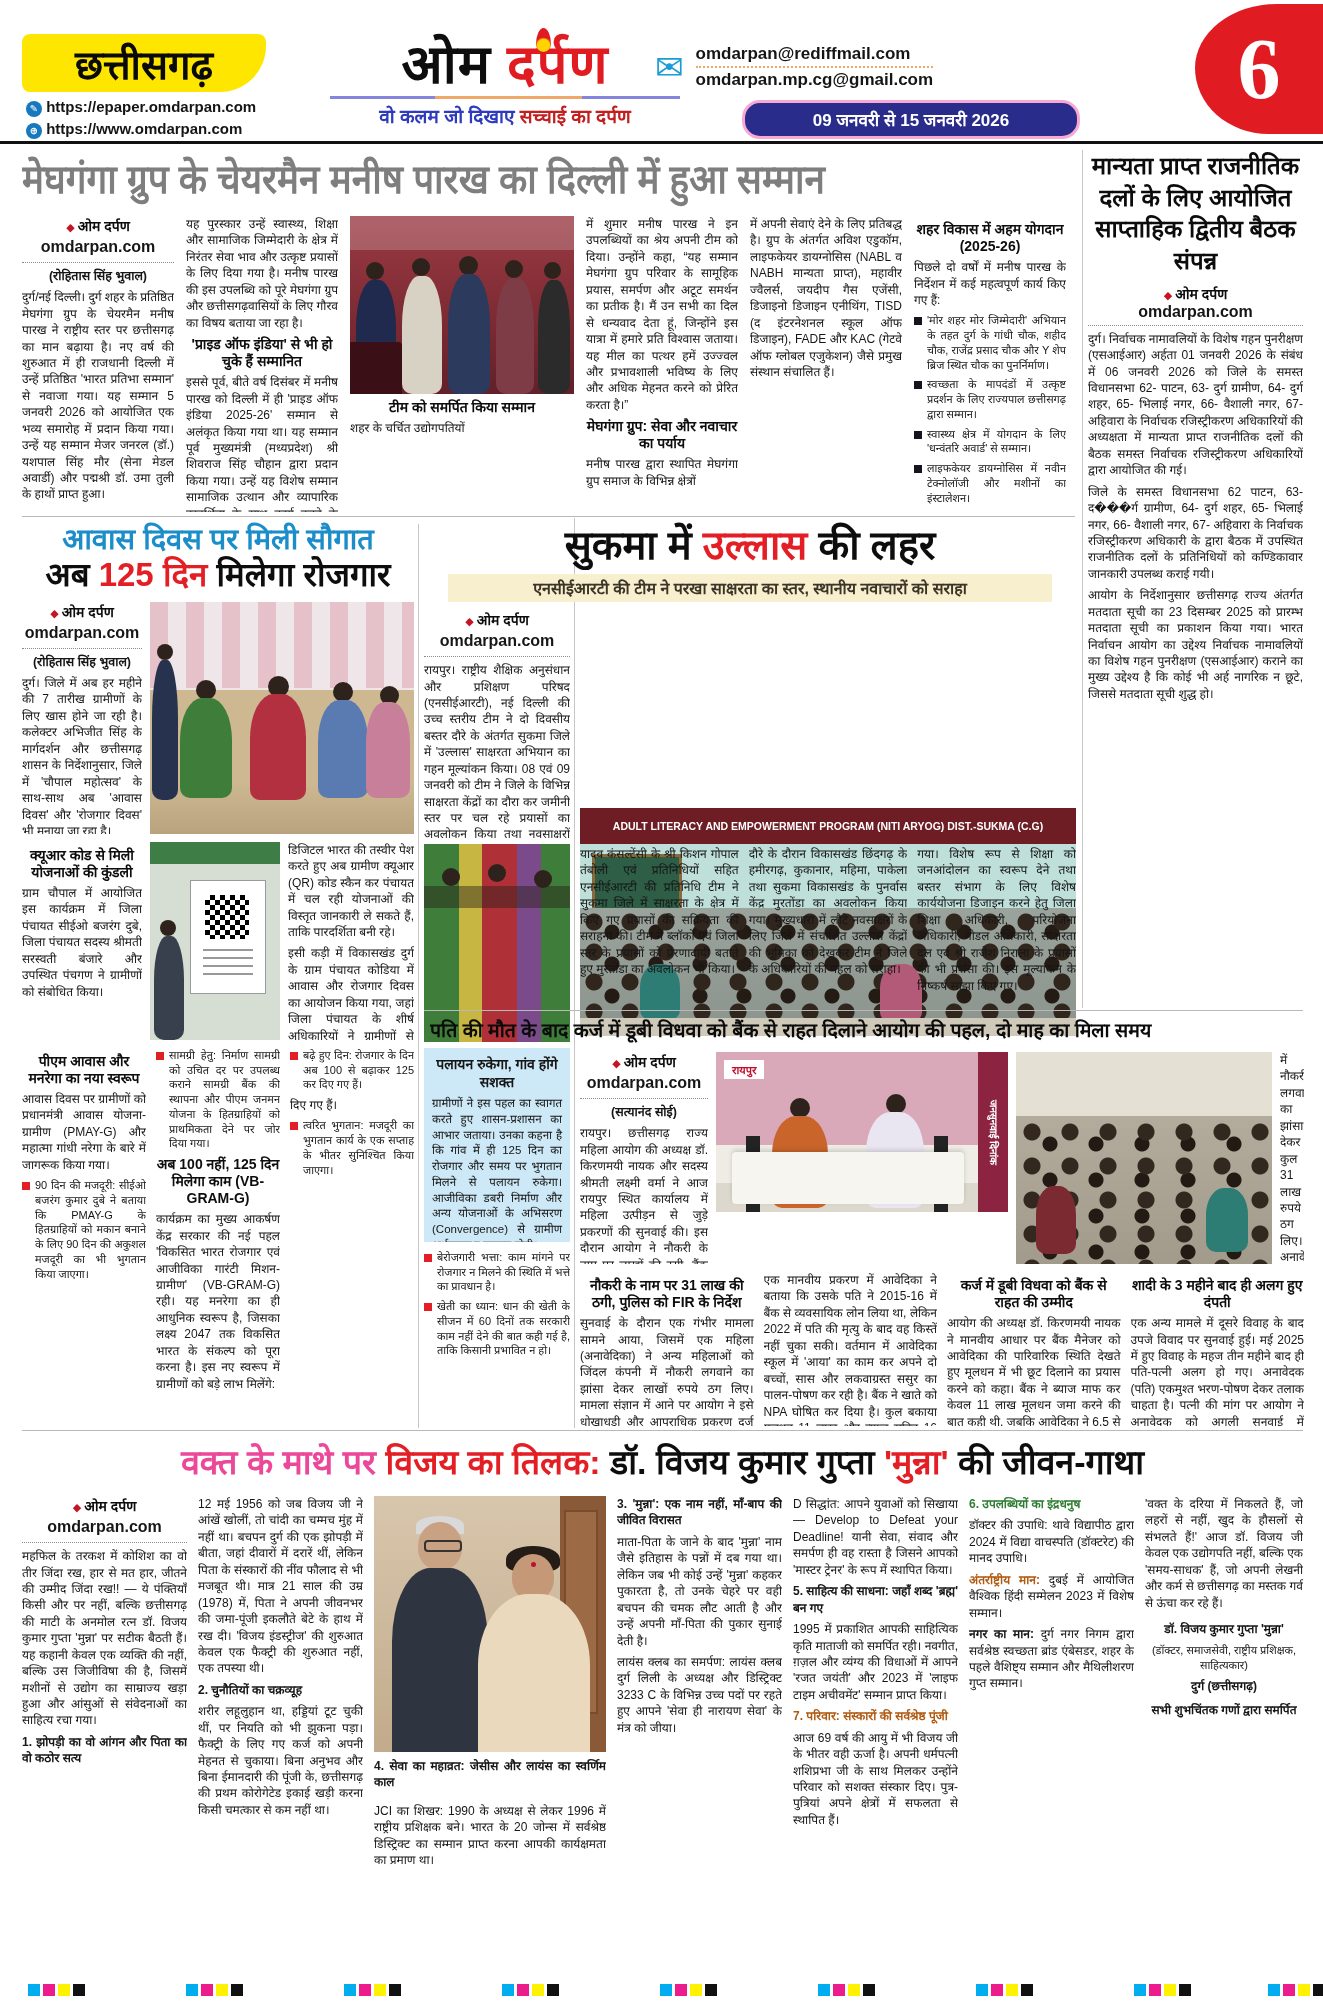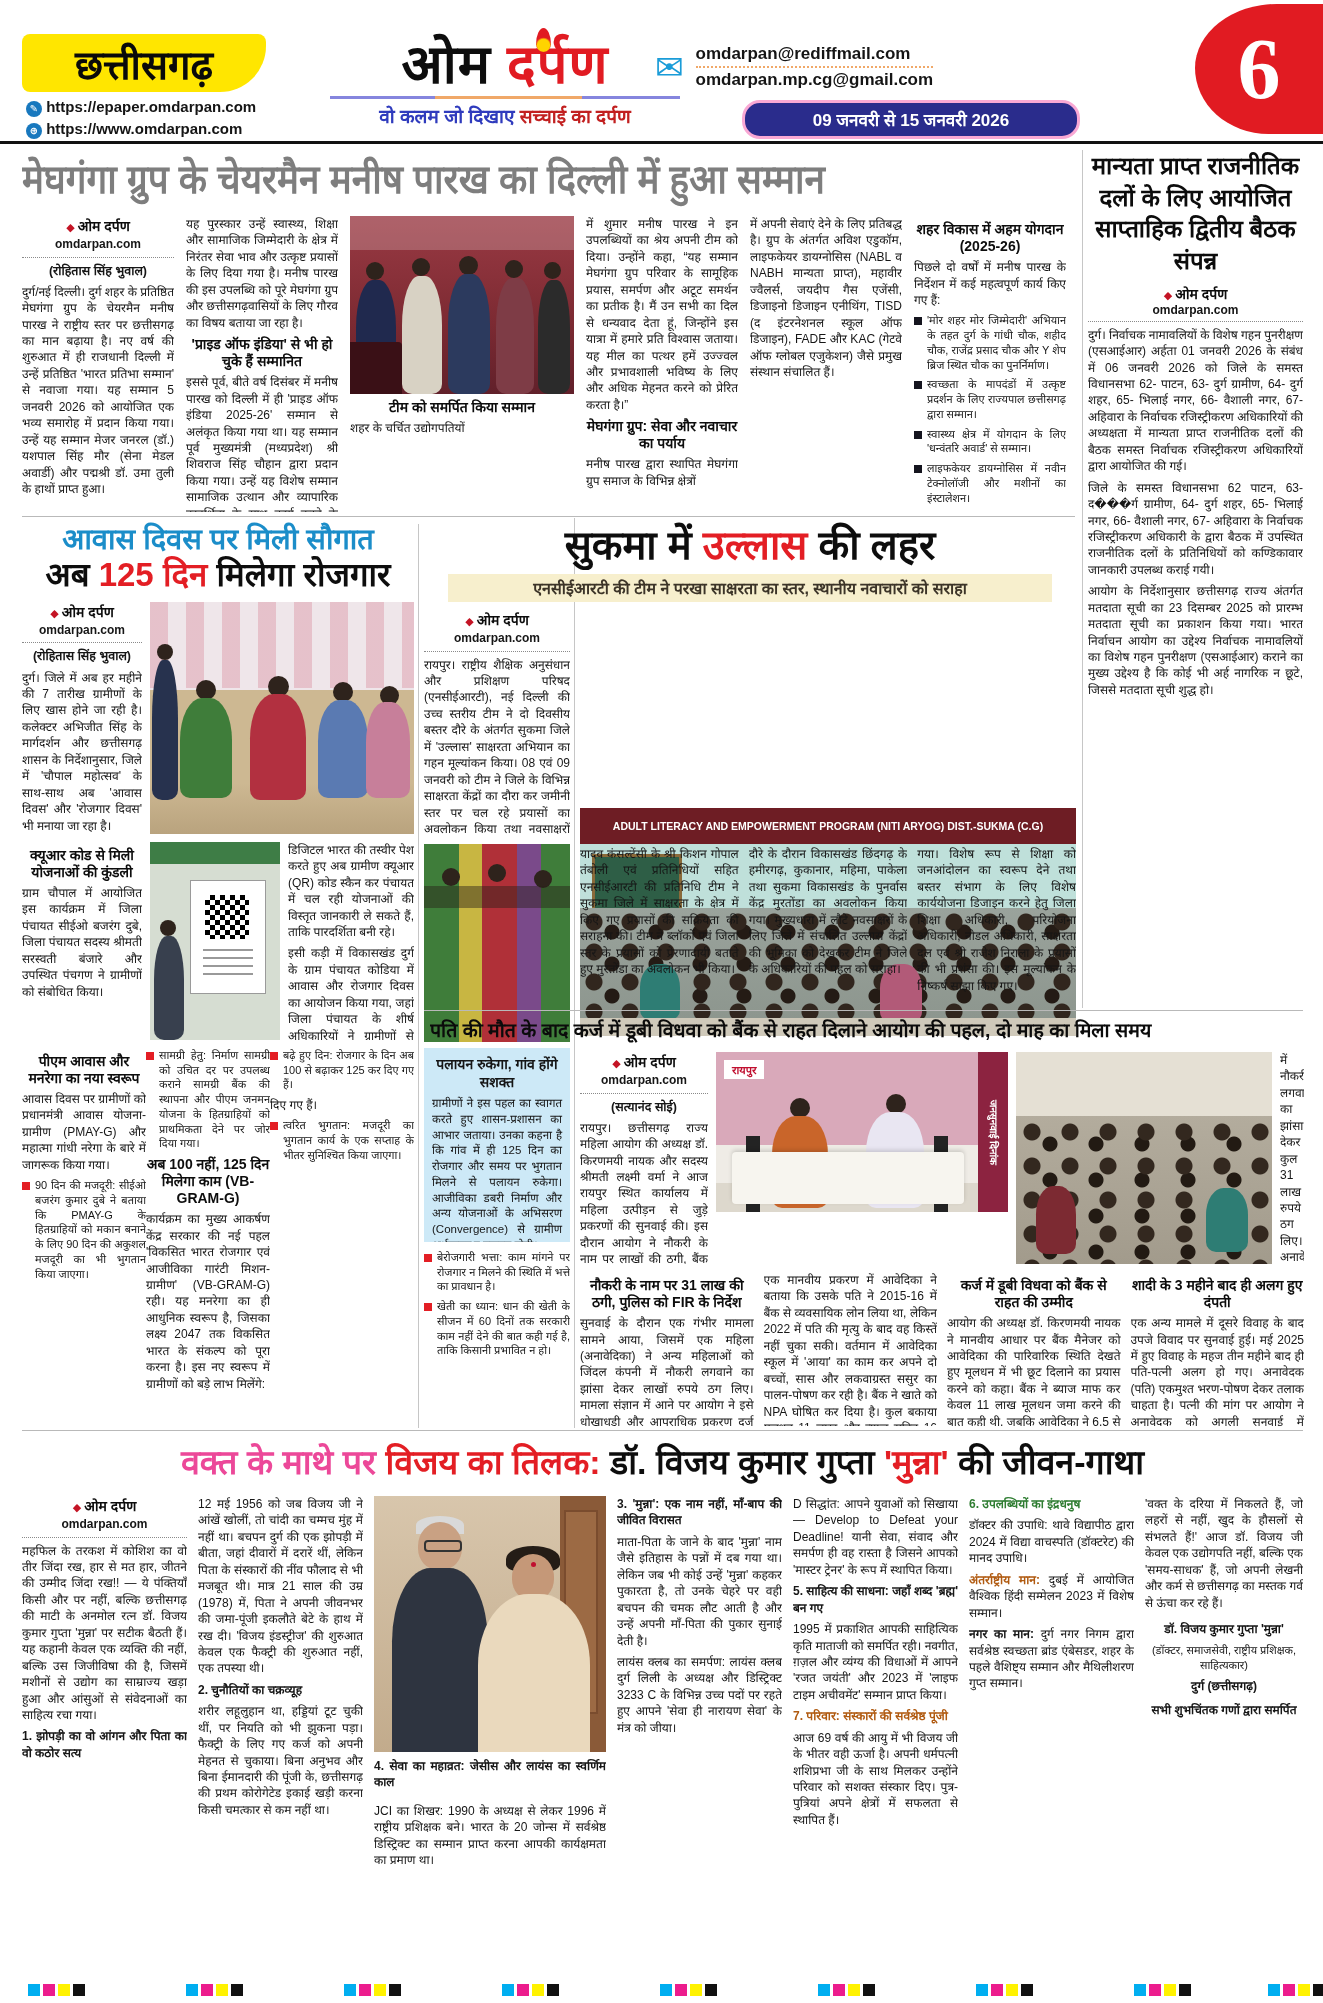--- a/index.html
+++ b/index.html
@@ -6,21 +6,21 @@
   .page{position:relative;width:1323px;height:2003px;background:#fff;margin:0 auto;overflow:hidden;
         font-family:"Liberation Sans","DejaVu Sans",sans-serif;color:#151515;}
   .abs{position:absolute;}
   .bt{font-size:12px;line-height:1.37;text-align:justify;color:#161616;}
   .bt p{margin:0 0 5px;}
   .col{overflow:hidden;}
   .sub{font-weight:700;text-align:center;font-size:14px;line-height:1.22;margin:5px 0 4px;color:#0d0d0d;}
   .byline{text-align:center;padding:1px 0 4px;border-bottom:1px dotted #8a8a8a;margin-bottom:5px;}
   .byline .bn{font-weight:700;font-size:14px;color:#0c0c0c;}
   .byline .bd{color:#c41425;font-size:11px;margin-right:3px;}
-  .byline .bs{font-weight:700;font-size:12px;display:block;text-align:center;}
+  .byline .bs{font-weight:700;font-size:16px;display:block;text-align:center;}
   .rep{text-align:center;font-weight:700;font-size:12.5px;margin:1px 0 4px;}
   .bu{display:flex;gap:5px;margin:0 0 5px;}
   .bu .sq{flex:none;width:8px;height:8px;background:#14141e;margin-top:4px;}
   .bu.red .sq{background:#e31e24;}
   .bu p{margin:0;font-size:11px;line-height:1.34;text-align:justify;}
   .vl{position:absolute;width:1px;background:#c6c6c6;}
   .hl{position:absolute;height:1px;background:#b9b9b9;}
   .photo{position:relative;overflow:hidden;background:#ccc;}
   .figure{position:absolute;border-radius:42% 42% 10px 10px;}
   .head-c{position:absolute;border-radius:50%;background:#2e231c;}
@@ -207,21 +207,21 @@
         </div>
         <div class="head-c" style="left:10px;top:78px;width:16px;height:16px;"></div>
         <div class="figure" style="left:4px;top:94px;width:30px;height:104px;background:#38404e;"></div>
       </div>
       <div class="col bt" style="flex:1;height:198px;">
         <p>डिजिटल भारत की तस्वीर पेश करते हुए अब ग्रामीण क्यूआर (QR) कोड स्कैन कर पंचायत में चल रही योजनाओं की विस्तृत जानकारी ले सकते हैं, ताकि पारदर्शिता बनी रहे।</p>
         <p>इसी कड़ी में विकासखंड दुर्ग के ग्राम पंचायत कोडिया में आवास और रोजगार दिवस का आयोजन किया गया, जहां जिला पंचायत के शीर्ष अधिकारियों ने ग्रामीणों से सीधा संवाद कर शासन की योजनाओं का लाभ उठाने की अपील की।</p>
       </div>
     </div>
 
-    <div style="display:flex;margin-top:8px;justify-content:space-between;">
+    <div style="display:flex;gap:10px;margin-top:8px;justify-content:space-between;">
       <div class="col bt" style="width:124px;height:368px;">
         <div class="sub">पीएम आवास और मनरेगा का नया स्वरूप</div>
         <p>आवास दिवस पर ग्रामीणों को प्रधानमंत्री आवास योजना-ग्रामीण (PMAY-G) और महात्मा गांधी नरेगा के बारे में जागरूक किया गया।</p>
         <div class="bu red">
             <span class="sq"></span>
             <p>90 दिन की मजदूरी: सीईओ बजरंग कुमार दुबे ने बताया कि PMAY-G के हितग्राहियों को मकान बनाने के लिए 90 दिन की अकुशल मजदूरी का भी भुगतान किया जाएगा।</p>
           </div>
       </div>
       <div class="col bt" style="width:124px;height:368px;">
         <div class="bu red">

